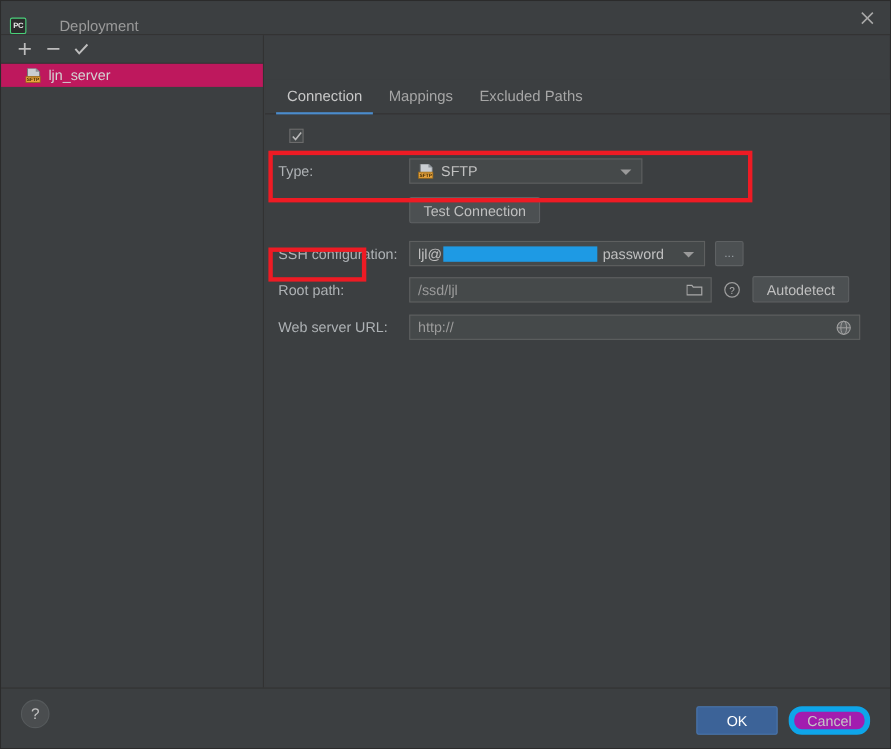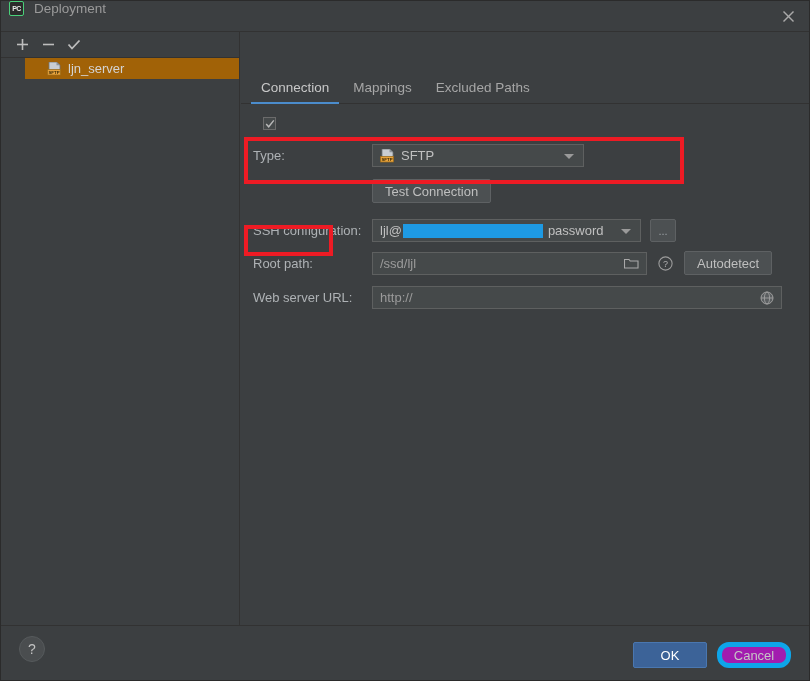--- a/index.html
+++ b/index.html
@@ -25,21 +25,22 @@
 
   
   .titlebar {
     position: absolute;
     left: 0; top: 0;
     width: 810px; height: 31px;
     background: #3c3f41;
     border-bottom: 1px solid #323232;
     box-sizing: border-box;
     display: flex;
-    align-items: flex-start;
+    align-items: flex-end;
+    gap: 20px;
   }
   .pc-icon {
     width: 15px; height: 15px;
     margin-left: 8px;
     border: 1.5px solid #4ad07a;
     border-radius: 2px;
     background: #2b2b2b;
     box-sizing: border-box;
     display: flex;
     align-items: center;
@@ -89,24 +90,23 @@
     align-items: center;
     justify-content: center;
   }
   .tb-btn svg { display:block; }
   .srv-list { padding-top: 0; }
   .srv-item {
     height: 21px;
     display: flex;
     align-items: center;
     padding-left: 22px;
-    background: #a16207;
+    background: #be185d;
     color: #d4d4d4;
     font-size: 13px;
-    margin-left: 24px;
   }
   .sftp-ico {
     width: 15px; height: 14px;
     margin-right: 6px;
     position: relative;
     flex: none;
   }
 
   
   .right-panel {

